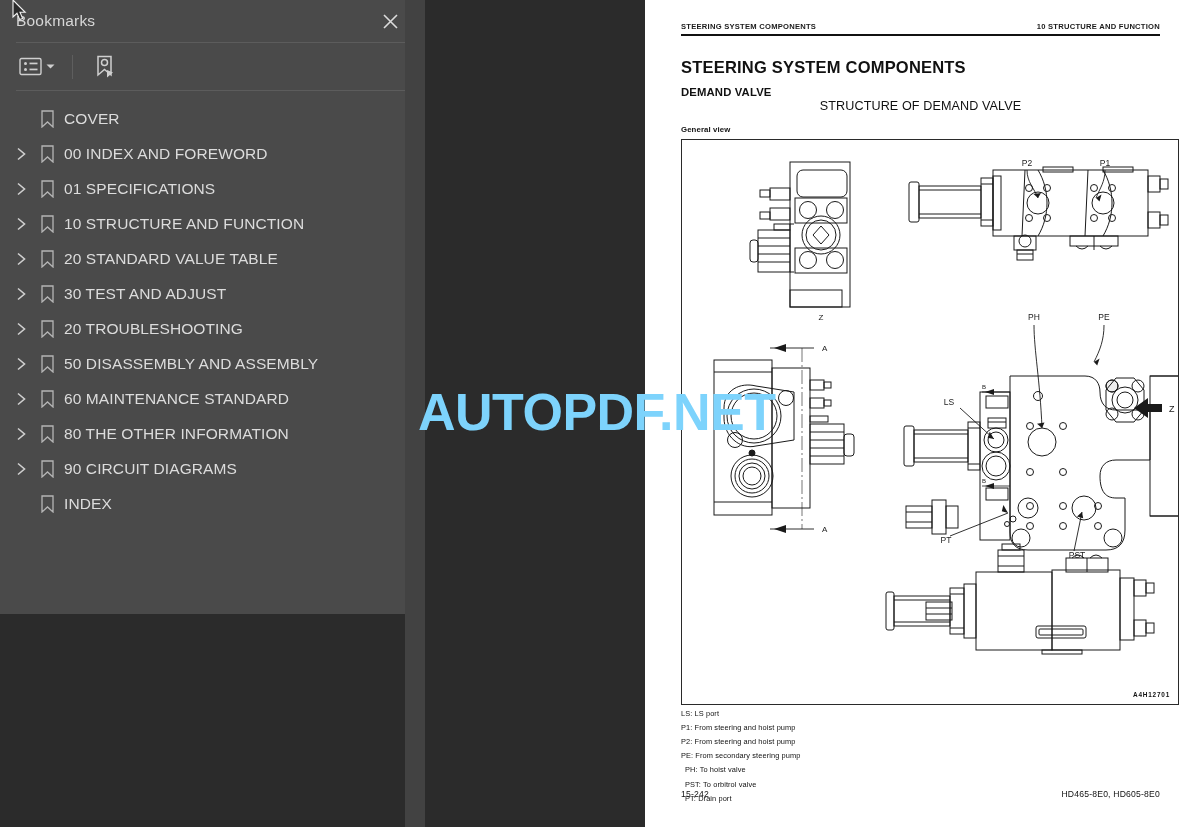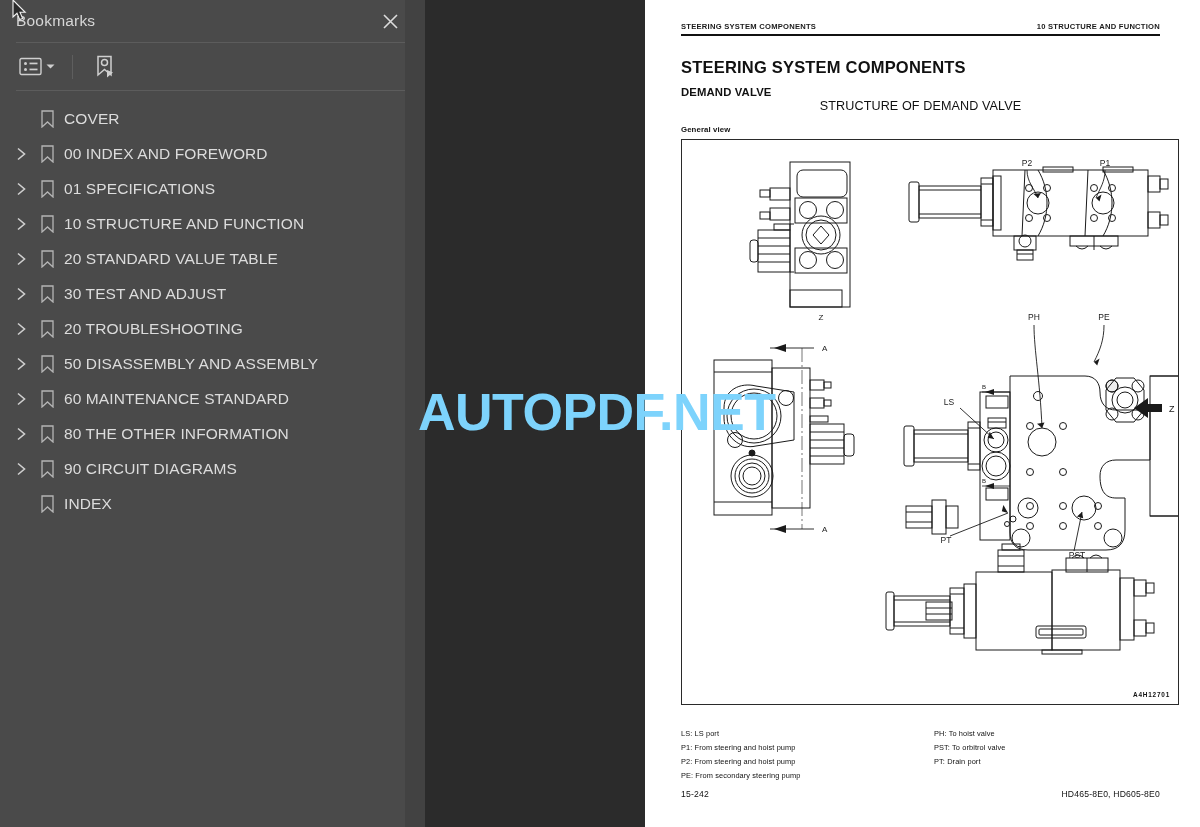--- a/index.html
+++ b/index.html
@@ -6,21 +6,21 @@
   html, body {
     width: 1200px; height: 827px;
     overflow: hidden;
     font-family: "Liberation Sans", sans-serif;
     background: #2b2b2b;
   }
   .app { position: relative; width: 1200px; height: 827px; display: flex; }
 
   
   .sidebar {
-    width: 425px; height: 827px;
+    width: 425px; height: 614px;
     background: #4a4a4a;
     position: relative;
     flex: 0 0 425px;
   }
   .sidebar-edge {
     position: absolute; right: 0; top: 0; width: 20px; height: 827px;
     background: #424242;
   }
   .sb-header {
     height: 42px; display: flex; align-items: center;
@@ -118,21 +118,21 @@
   }
   .figure svg { display: block; }
   .fig-code {
     position: absolute; right: 8px; bottom: 6px;
     font-size: 6.4px; font-weight: bold; color: #111;
     font-family: "Liberation Sans", sans-serif; letter-spacing: .8px;
   }
 
   
   .legend {
-    display: flex; margin-top: 22px; width: 498px;
+    display: flex; margin-top: 2px; width: 498px; flex-direction: column;
   }
   .legend-col { width: 50%; }
   .legend-col.right { padding-left: 4px; }
   .legend-line {
     font-size: 7.4px; color: #111; line-height: 14.2px; letter-spacing: .1px;
   }
 
   
   .pg-footer {
     position: absolute; left: 36px; right: 40px; bottom: 28px;

